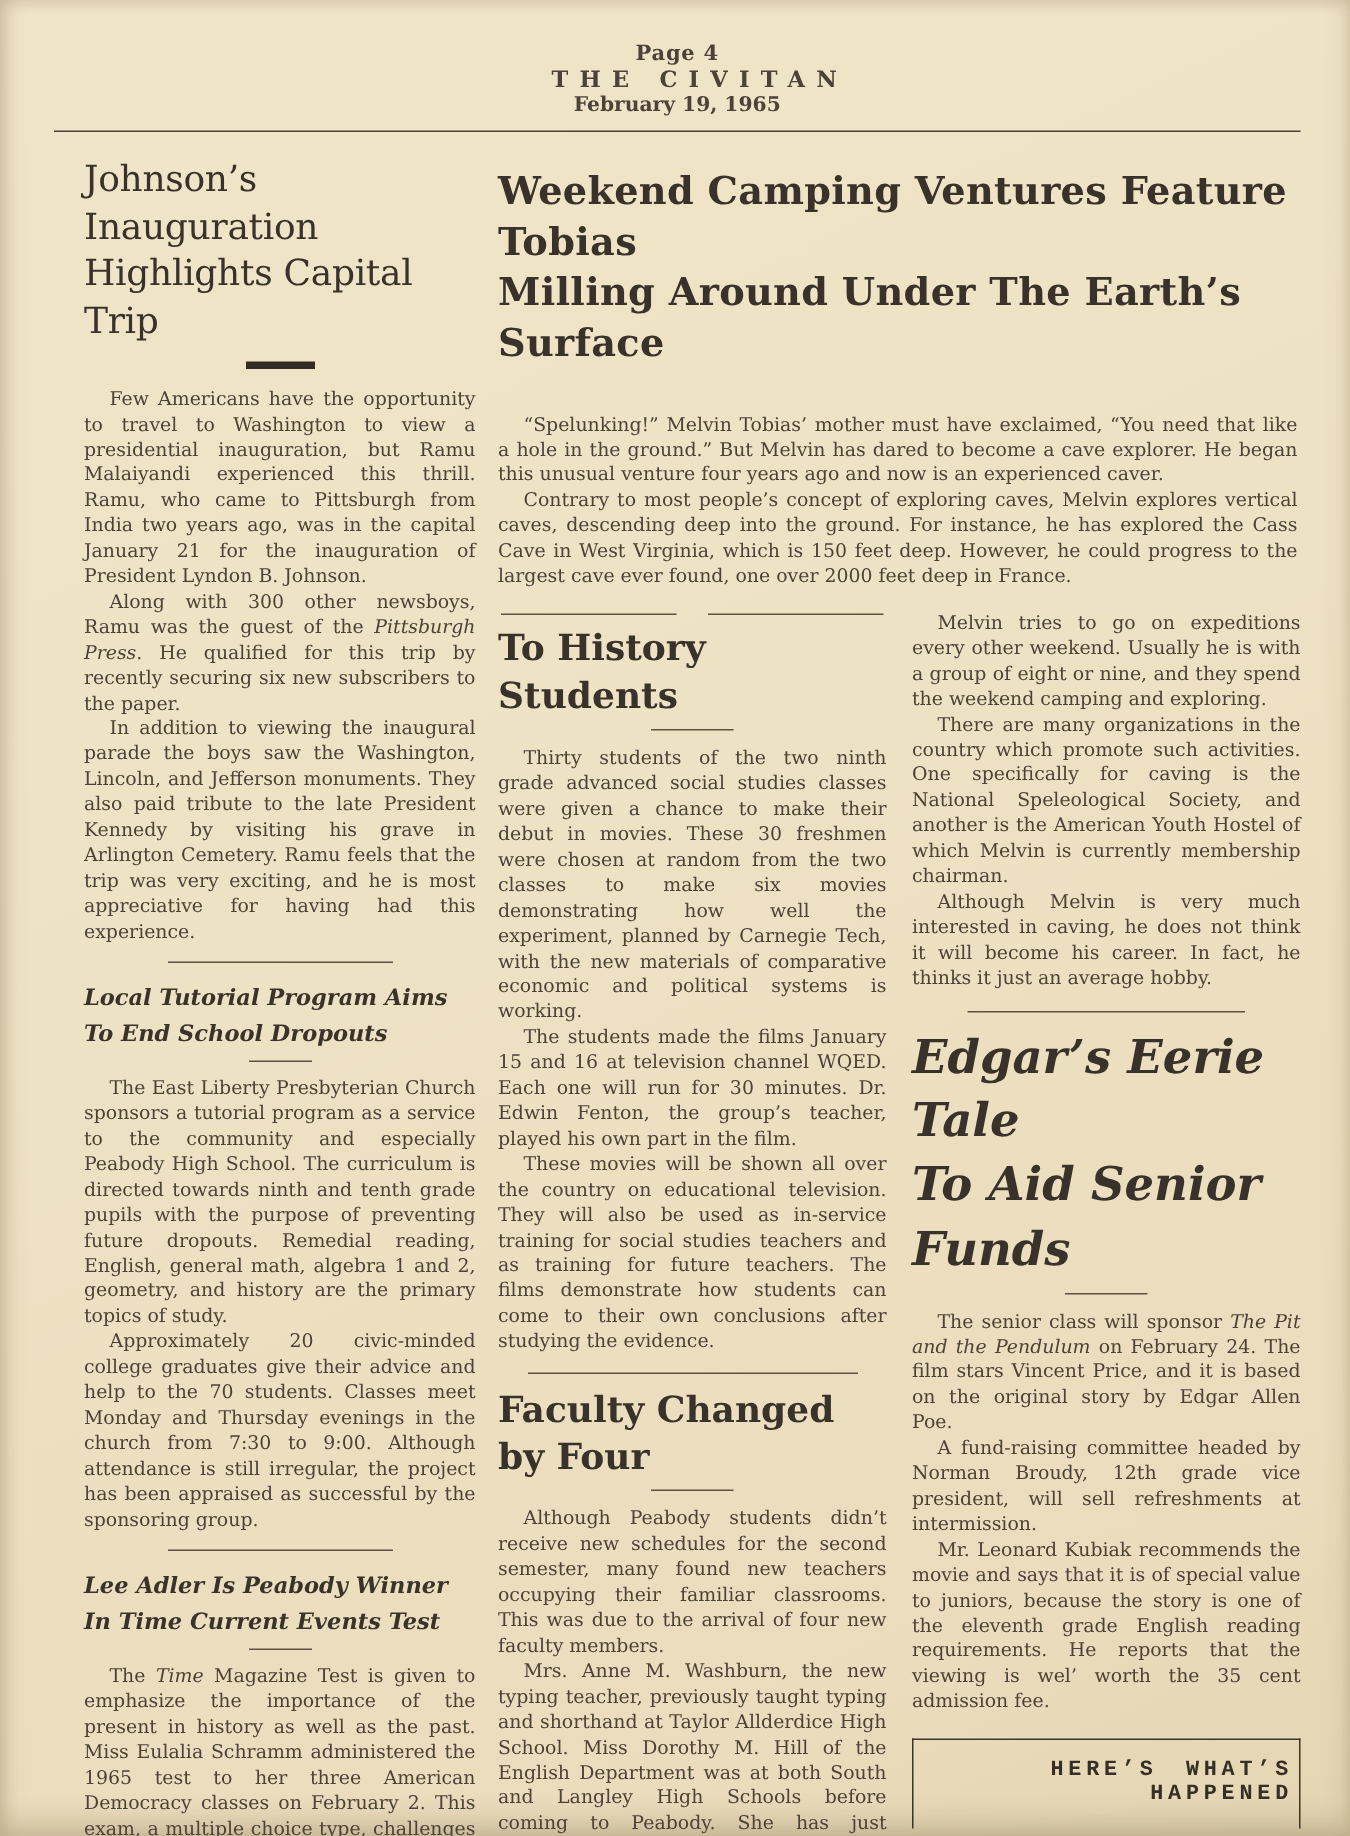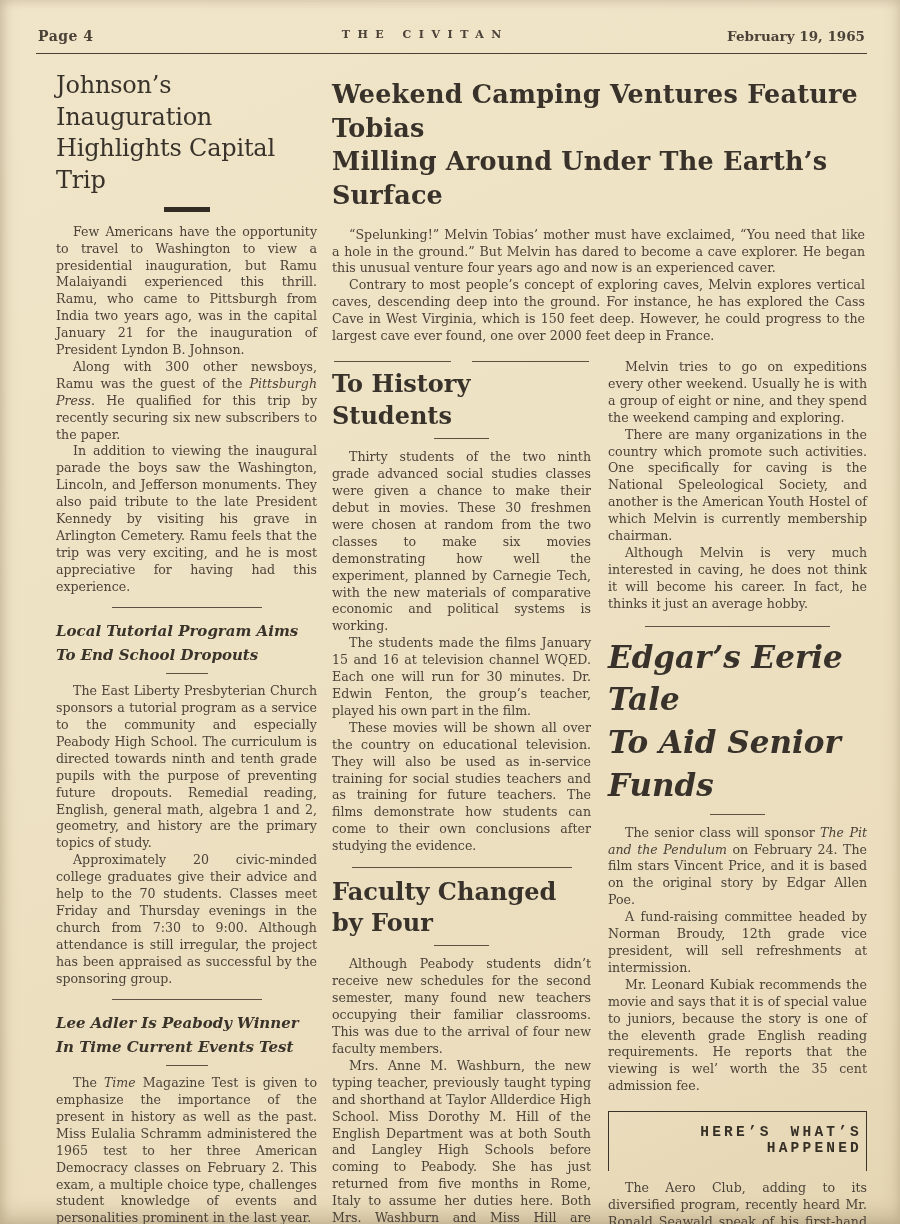--- a/index.html
+++ b/index.html
@@ -3,34 +3,34 @@
 <meta charset="utf-8">
 <style>
   html,body{margin:0;padding:0;background:#cfc19e;}
   .page{
     width:900px;height:1224px;box-sizing:border-box;position:relative;overflow:hidden;
     background:linear-gradient(155deg,#f1e5c9 0%,#eee2c4 45%,#eadcbc 85%,#e4d5b2 100%);
     box-shadow:inset 0 -10px 18px rgba(100,80,45,.22), inset 4px 0 10px rgba(100,80,45,.10), inset 0 4px 8px rgba(100,80,45,.08);
     padding:22px 33px 0 36px;
     font-family:"DejaVu Serif", serif;color:#4b4238;
   }
-  .masthead-row{display:flex;justify-content:space-between;align-items:flex-start;padding:6px 2px 9px 2px;border-bottom:1.6px solid #4a4134;}
+  .masthead-row{display:flex;justify-content:space-between;align-items:center;padding:6px 2px 9px 2px;border-bottom:1.6px solid #4a4134;flex-direction:column;}
   .page-num{font-weight:bold;font-size:14px;letter-spacing:.5px;}
-  .masthead{font-weight:bold;font-size:11px;letter-spacing:7.5px;margin-left:30px;}
+  .masthead{font-weight:bold;font-size:15px;letter-spacing:7.5px;margin-left:30px;}
   .issue-date{font-weight:bold;font-size:13.5px;}
   .columns{display:flex;margin-top:16px;padding-left:20px;gap:15px;}
   .col-left{width:261px;flex:none;}
   .col-main{flex:1;min-width:0;}
   .two-cols{display:flex;gap:17px;margin-top:14px;}
   .col-mid{width:50%;box-sizing:border-box;}
   .col-right{width:50%;box-sizing:border-box;}
   p.body{font-size:12.6px;line-height:16.9px;text-align:justify;text-indent:17px;margin:0;color:#4b4238;}
   p.body em{font-style:italic;}
   .johnson-head{font-size:24px;font-weight:normal;color:#38322a;line-height:1.32;letter-spacing:-.2px;}
-  .camping-head{font-size:25.5px;font-weight:bold;color:#38322a;line-height:1.32;letter-spacing:.2px;margin:8px 0 14px;}
+  .camping-head{font-size:25.5px;font-weight:bold;color:#38322a;line-height:1.32;letter-spacing:.2px;margin:8px 0 28px;}
   .movie-head{font-size:24px;font-weight:bold;color:#38322a;line-height:1.32;margin-top:4px;}
   .faculty-head{font-size:24px;font-weight:bold;color:#38322a;line-height:1.3;margin-top:4px;}
   .sub-head{font-weight:bold;font-style:italic;font-size:15px;line-height:1.62;color:#3a332a;}
   .edgar-head{font-weight:bold;font-style:italic;font-size:31px;line-height:1.38;color:#38322a;margin-top:6px;}
   .bar-divider{width:46px;height:5px;background:#322c24;margin:10px auto 12px;}
   .rule{border:0;border-top:1.3px solid #5c5143;margin:11px auto;}
   .w150{width:150px;}
   .w55{width:55px;margin:7px auto 10px;}
   .w40{width:42px;margin:6px auto 9px;}
   .w185{width:185px;margin:13px auto 9px;}
@@ -69,21 +69,21 @@
 
       <hr class="rule w150">
 
       <div>
         <div class="sub-head">
           <div>Local Tutorial Program Aims</div>
           <div>To End School Dropouts</div>
         </div>
         <hr class="rule w40">
         <p class="body"><span>The East Liberty Presbyterian Church sponsors a tutorial program as a service to the community and especially Peabody High School. The curriculum is directed towards ninth and tenth grade pupils with the purpose of preventing future dropouts. Remedial reading, English, general math, algebra 1 and 2, geometry, and history are the primary topics of study.</span></p>
-        <p class="body"><span>Approximately 20 civic-minded college graduates give their advice and help to the 70 students. Classes meet Friday and Thursday evenings in the church from 7:30 to 9:00. Although attendance is still irregular, the project has been appraised as successful by the sponsoring group.</span></p>
+        <p class="body"><span>Approximately 20 civic-minded college graduates give their advice and help to the 70 students. Classes meet Monday and Thursday evenings in the church from 7:30 to 9:00. Although attendance is still irregular, the project has been appraised as successful by the sponsoring group.</span></p>
       </div>
 
       <hr class="rule w150">
 
       <div>
         <div class="sub-head">
           <div>Lee Adler Is Peabody Winner</div>
           <div>In Time Current Events Test</div>
         </div>
         <hr class="rule w40">

